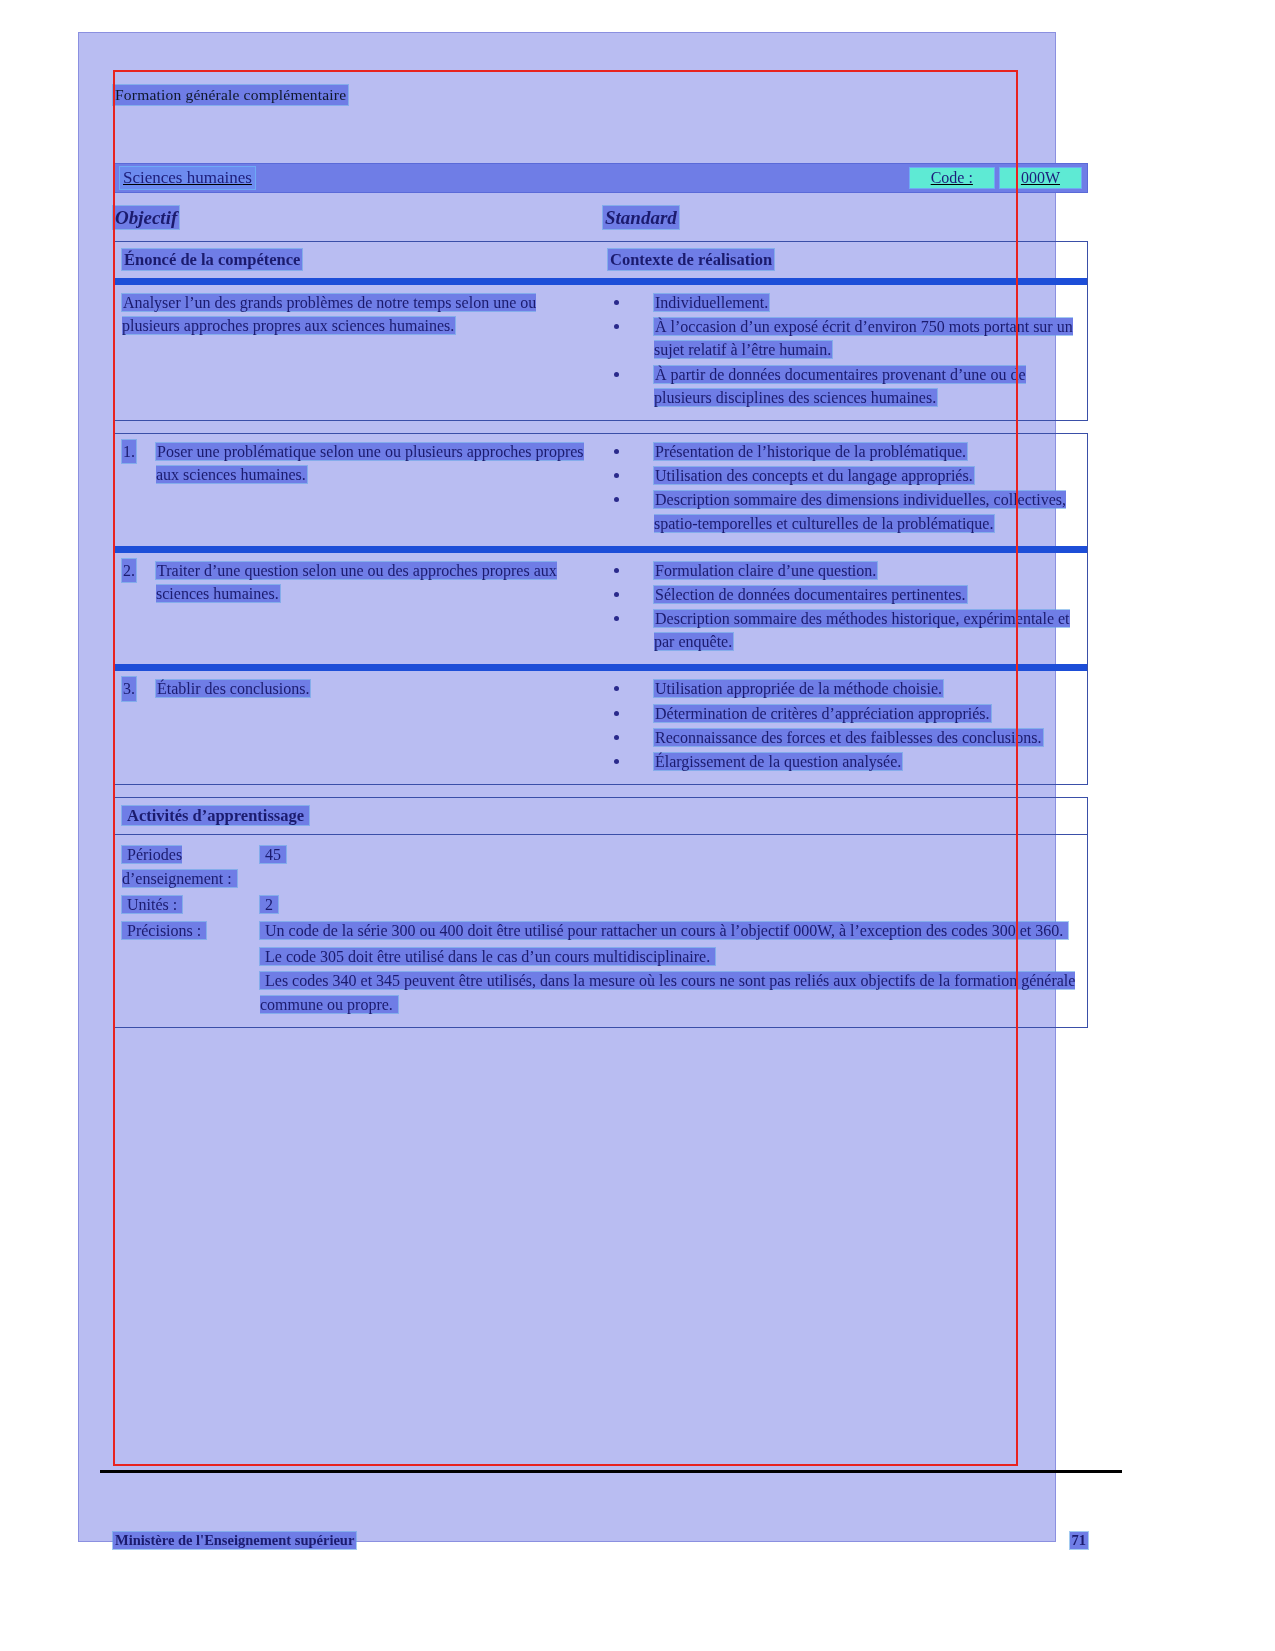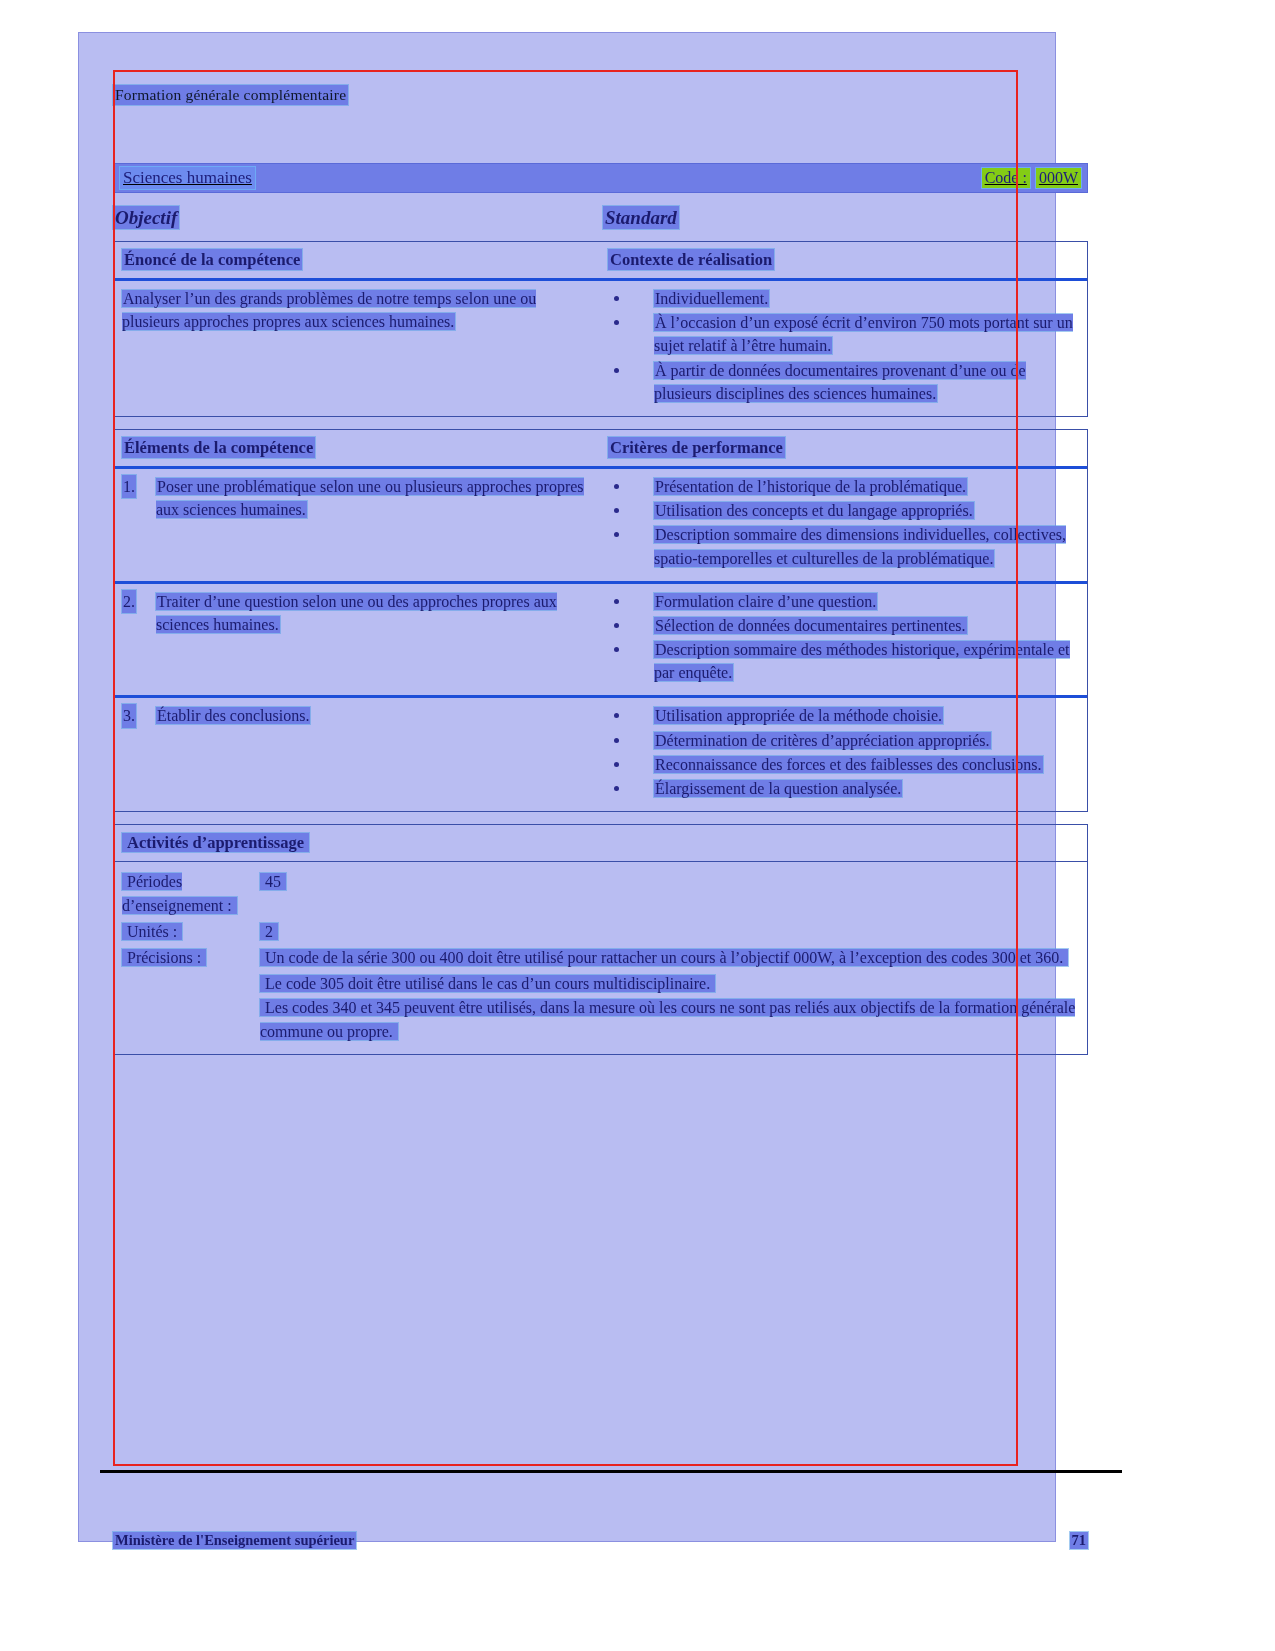--- a/index.html
+++ b/index.html
@@ -85,22 +85,22 @@
     background: #6d8bef;
     box-shadow: 0 0 0 1px rgba(110,200,255,0.6);
   }
   .title-bar .t-right {
     font-size: 16px;
     color: #1d1d7a;
     display: flex;
     gap: 6px;
   }
   .title-bar .t-right span {
-    padding: 1px 3px;
-    background: #84cc16;
+    padding: 1px 21px;
+    background: #5eead4;
     box-shadow: 0 0 0 1px rgba(110,200,255,0.6);
   }
 
   
   .os-row {
     margin-top: 14px;
     width: 781px;
     display: flex;
     font-style: italic;
     font-weight: bold;
@@ -113,21 +113,21 @@
   
   .tbl {
     margin-top: 12px;
     width: 975px;
     border: 1px solid #3a4fa8;
     box-sizing: border-box;
     background: transparent;
   }
   .tbl .row {
     display: flex;
-    border-bottom: 3px solid #1d4ed8;
+    border-bottom: 7px solid #1d4ed8;
   }
   .tbl .row:last-child { border-bottom: none; }
   .tbl .c-left {
     width: 490px;
     box-sizing: border-box;
     padding: 6px 8px 10px 8px;
   }
   .tbl .c-right {
     flex: 1;
     box-sizing: border-box;
@@ -291,28 +291,20 @@
         <ul class="bul">
           <li><span class="hl">Individuellement.</span></li>
           <li><span class="hl">À l’occasion d’un exposé écrit d’environ 750 mots portant sur un sujet relatif à l’être humain.</span></li>
           <li><span class="hl">À partir de données documentaires provenant d’une ou de plusieurs disciplines des sciences humaines.</span></li>
         </ul>
       </div>
     </div>
   </div>
 
   <div class="tbl">
-    <div class="row hdr">
-      <div class="c-left">
-        <span class="hl">Éléments de la compétence</span>
-      </div>
-      <div class="c-right">
-        <span class="hl">Critères de performance</span>
-      </div>
-    </div>
 
     <div class="row">
       <div class="c-left body-txt">
         <ol class="num">
             <li>
           <span class="n hl">1.</span>
           <span class="hl">Poser une problématique selon une ou plusieurs approches propres aux sciences humaines.</span>
         </li>
           </ol>
       </div>

